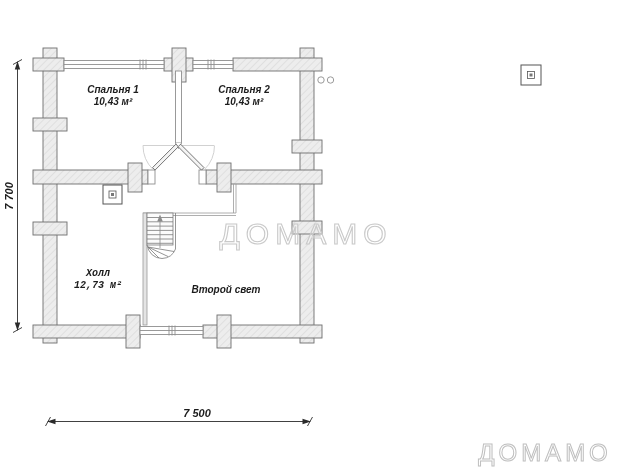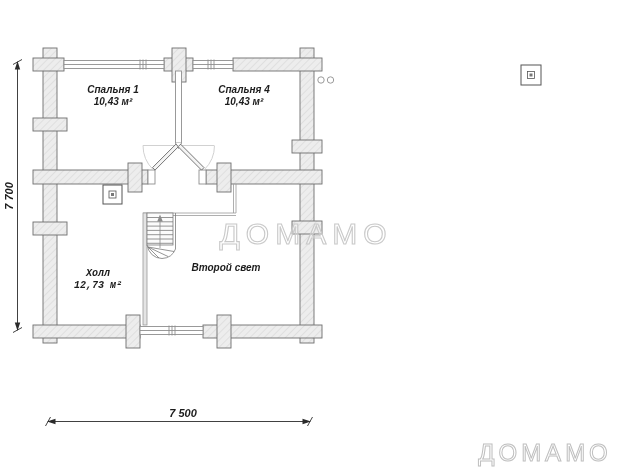--- a/index.html
+++ b/index.html
@@ -167,30 +167,30 @@
       <line x1="45.5" y1="426" x2="50.5" y2="417"></line>
       <line x1="307.5" y1="426" x2="312.5" y2="417"></line>
     </g>
   </svg>
 
   <div class="room-label" style="left:113px;top:84px;">
     <div>Спальня 1</div>
     <div>10,43 м²</div>
   </div>
   <div class="room-label" style="left:244px;top:84px;">
-    <div>Спальня 4</div>
+    <div>Спальня 2</div>
     <div>10,43 м²</div>
   </div>
   <div class="room-label" style="left:98px;top:268px;font-family:Liberation Mono, monospace;">
     <div>Холл</div>
     <div>12,73 м²</div>
   </div>
-  <div class="room-label" style="left:226px;top:262px;">
+  <div class="room-label" style="left:226px;top:284px;">
     <div>Второй свет</div>
   </div>
 
   <div class="dim-label v" style="left:9px;top:196px;">7 700</div>
-  <div class="dim-label h" style="left:183px;top:419px;">7 500</div>
+  <div class="dim-label h" style="left:197px;top:419px;">7 500</div>
 
   <div class="watermark center" style="left:306px;top:234px;">ДОМАМО</div>
   <div class="watermark corner" style="left:545px;top:453px;">ДОМАМО</div>
 
 </div>
 
 </body></html>

